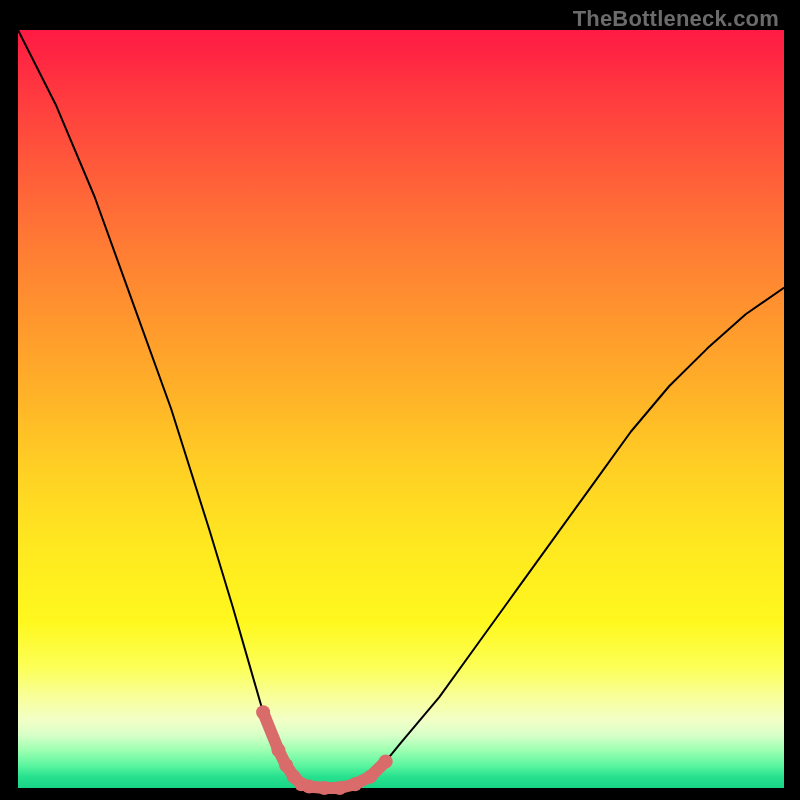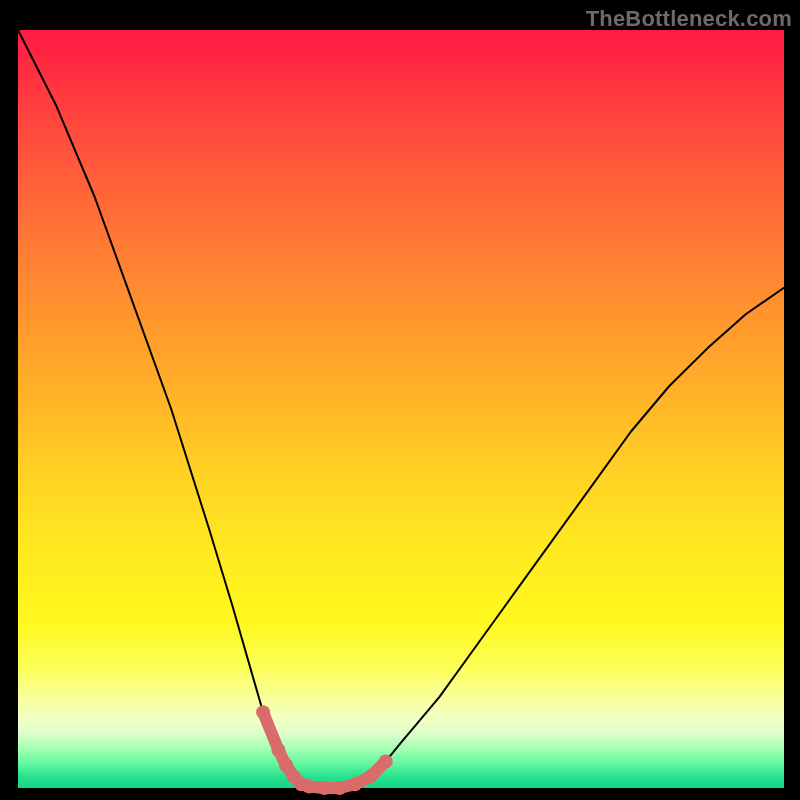--- a/index.html
+++ b/index.html
@@ -80,15 +80,15 @@
         <circle cx="301.42" cy="784.21" r="7" fill="#d96b6b"></circle>
         <circle cx="309.08" cy="786.48" r="7" fill="#d96b6b"></circle>
         <circle cx="324.40" cy="788.00" r="7" fill="#d96b6b"></circle>
         <circle cx="339.72" cy="788.00" r="7" fill="#d96b6b"></circle>
         <circle cx="355.04" cy="784.21" r="7" fill="#d96b6b"></circle>
         <circle cx="370.36" cy="776.63" r="7" fill="#d96b6b"></circle>
         <circle cx="385.68" cy="761.47" r="7" fill="#d96b6b"></circle>
       </g>
   </svg>
 
-  <div class="watermark" style="color: rgb(107, 107, 107); font-size: 22px; right: 8px; top: 6px;">TheBottleneck.com</div>
+  <div class="watermark" style="color: rgb(107, 107, 107); font-size: 22px; right: 21px; top: 6px;">TheBottleneck.com</div>
 
 </div>
 
 </body></html>

